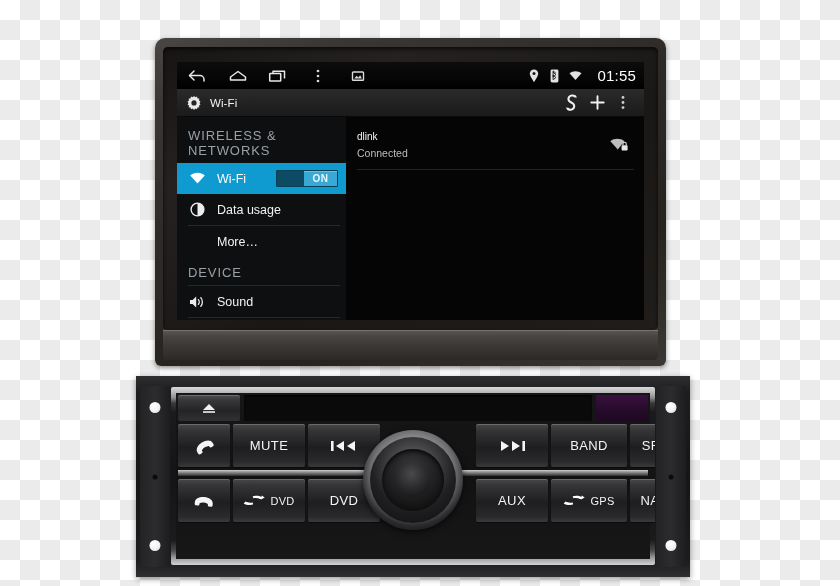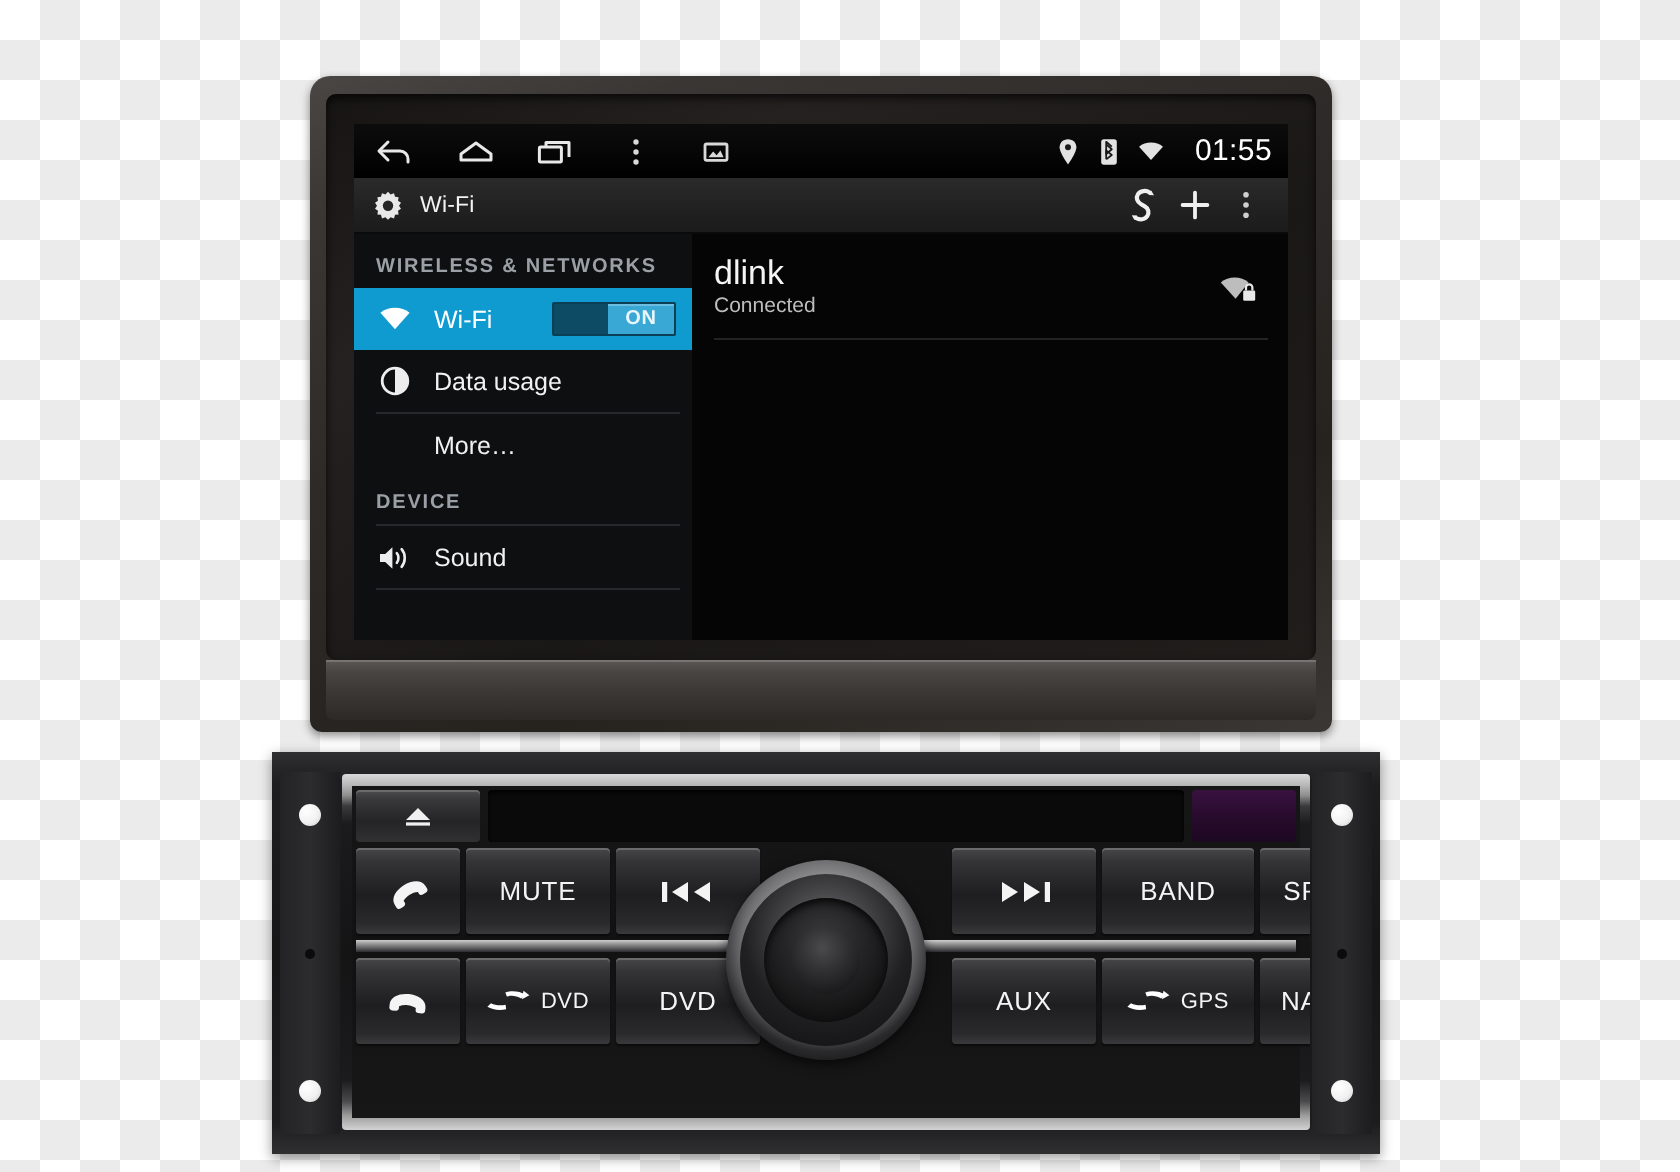--- a/index.html
+++ b/index.html
@@ -166,22 +166,22 @@
     box-sizing: border-box;
   }
   .pane-right {
     flex: 1 1 auto;
     background: #050505;
     padding-top: 4px;
   }
 
   .sec-head {
     color: #9aa0a6;
-    font-size: 10px;
-    font-weight: bold;
+    font-size: 13px;
+    font-weight: normal;
     letter-spacing: 0.9px;
     padding: 4px 0 5px 11px;
   }
   .sec-head.device { padding-top: 8px; }
 
   .row {
     display: flex;
     align-items: center;
     height: 31px;
     padding: 0 8px 0 11px;
@@ -243,21 +243,21 @@
   
   .net-row {
     display: flex;
     align-items: center;
     padding: 8px 14px 9px 11px;
     position: relative;
   }
   .net-text { flex: 1 1 auto; }
   .net-ssid {
     color: #f5f5f5;
-    font-size: 17px;
+    font-size: 10px;
     line-height: 16px;
   }
   .net-state {
     color: #bdbdbd;
     font-size: 10.5px;
     line-height: 14px;
     margin-top: 1px;
   }
   .net-sig {
     width: 22px; height: 18px;

